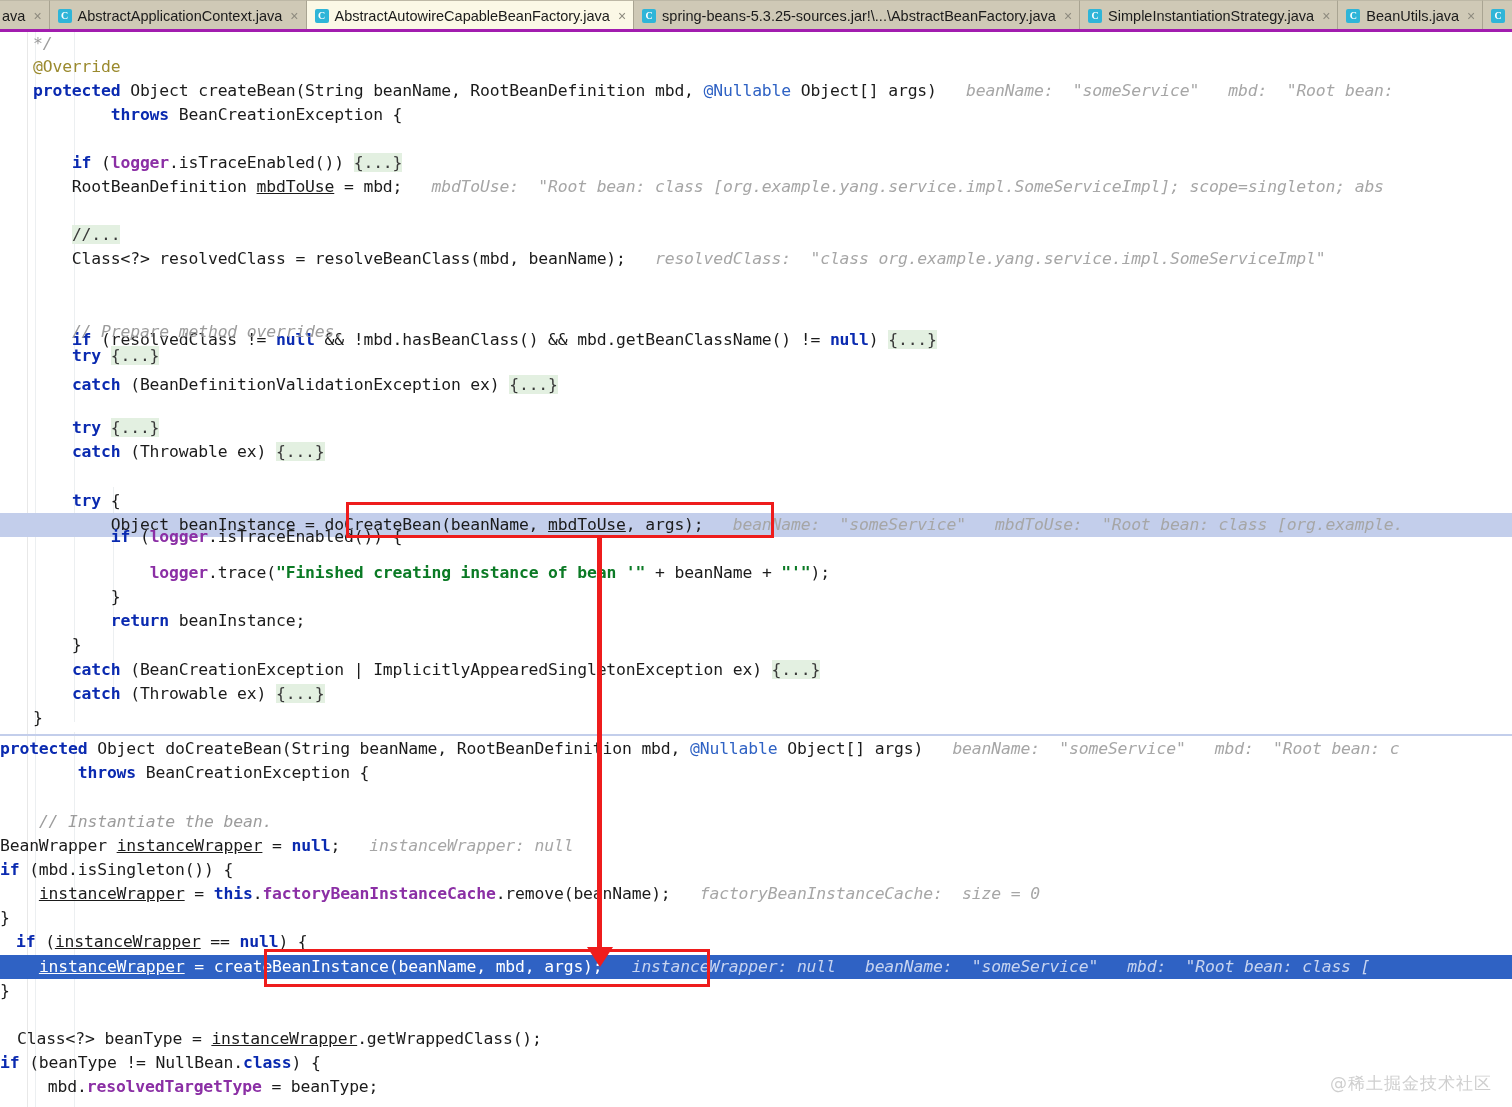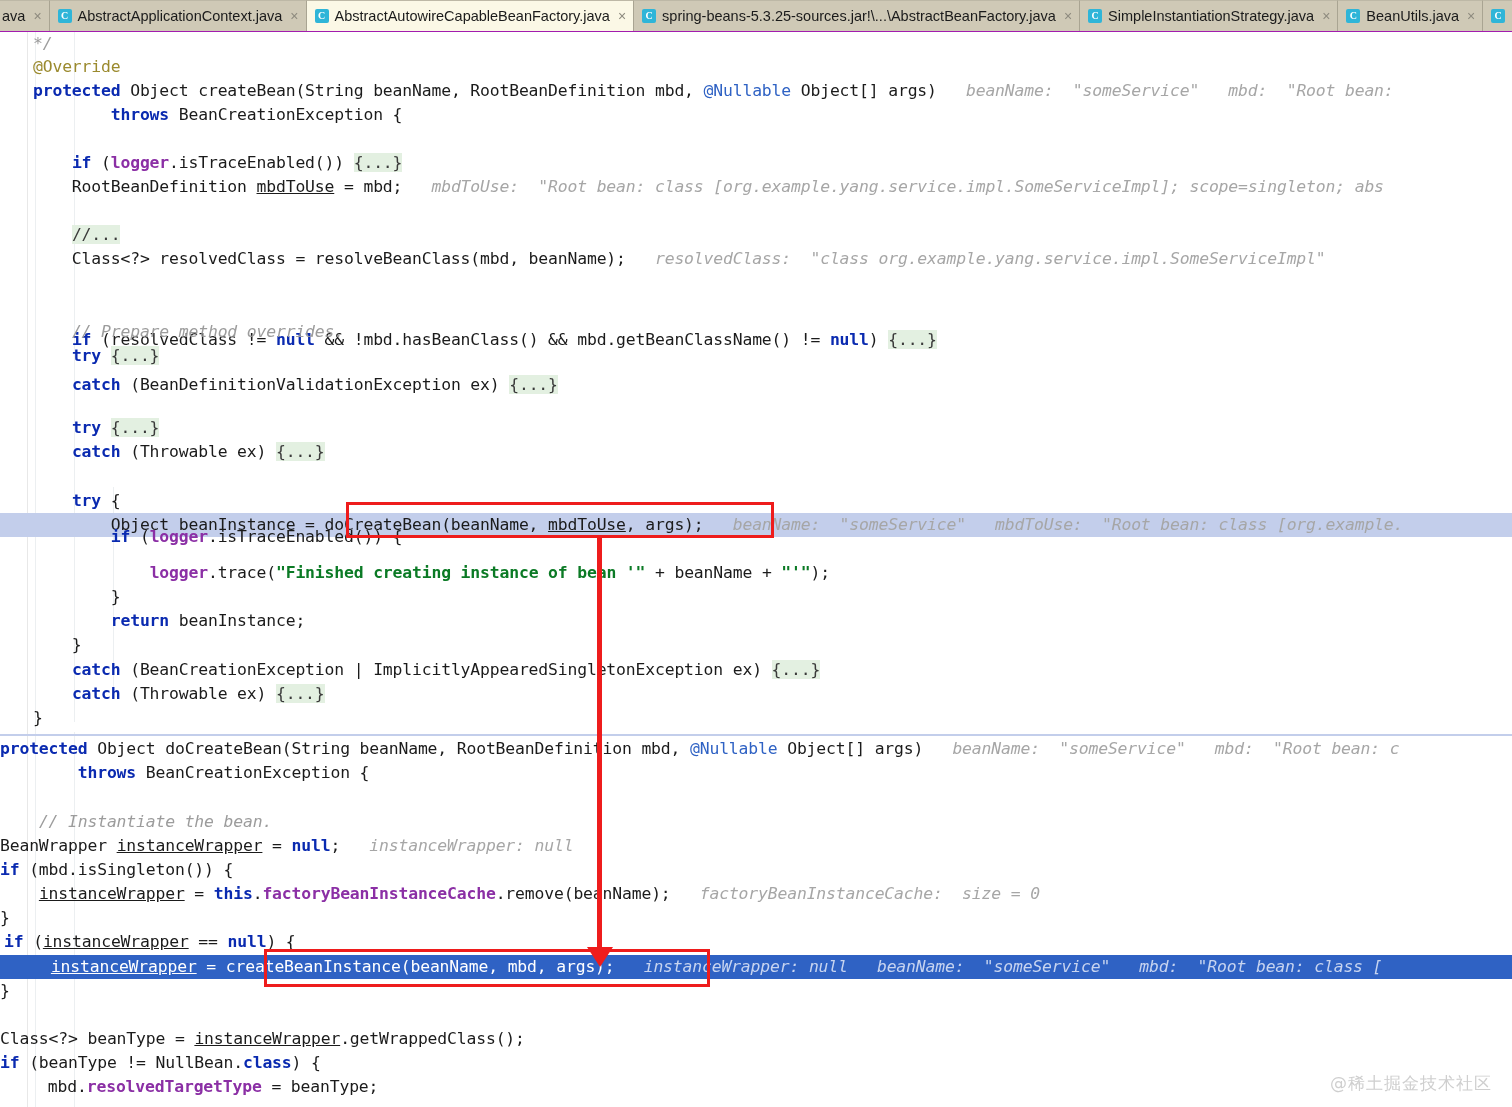--- a/index.html
+++ b/index.html
@@ -9,21 +9,21 @@
     overflow: hidden;
     background: #ffffff;
     font-family: "DejaVu Sans Mono", monospace;
   }
 
   
   #tabbar {
     position: absolute; left: 0; top: 0;
     width: 1512px; height: 32px;
     background: #d946ef;
-    border-bottom: 1px solid #a21caf;
+    border-bottom: 3px solid #a21caf;
     display: flex;
     align-items: stretch;
     font-family: "Liberation Sans", sans-serif;
     overflow: hidden;
     white-space: nowrap;
   }
   .tab {
     display: flex; align-items: center;
     height: 31px;
     padding: 0 7px 0 8px;
@@ -244,28 +244,28 @@
     <div class="line" style="top:778px;"><span class="txt" style="padding-left:0;">    <span class="cmt">// Instantiate the bean.</span></span></div>
 
     <div class="line" style="top:802px;"><span class="txt" style="padding-left:0;">BeanWrapper <span class="und">instanceWrapper</span> = <span class="kw">null</span>;<span class="hint">   instanceWrapper: null</span></span></div>
 
     <div class="line" style="top:826px;"><span class="txt" style="padding-left:0;"><span class="kw">if</span> (mbd.isSingleton()) {</span></div>
 
     <div class="line" style="top:850px;"><span class="txt" style="padding-left:0;">    <span class="und">instanceWrapper</span> = <span class="kw">this</span>.<span class="fld">factoryBeanInstanceCache</span>.remove(beanName);<span class="hint">   factoryBeanInstanceCache:  size = 0</span></span></div>
 
     <div class="line" style="top:874px;"><span class="txt" style="padding-left:0;">}</span></div>
 
-    <div class="line" style="top:898px;"><span class="txt" style="padding-left:4px;"><span class="kw">if</span> (<span class="und">instanceWrapper</span> == <span class="kw">null</span>) {</span></div>
-
-    <div class="line hl-sel" style="top:923px;"><span class="txt" style="padding-left:12px;">    <span class="und">instanceWrapper</span> = createBeanInstance(beanName, mbd, args);<span class="hint">   instanceWrapper: null   beanName:  "someService"   mbd:  "Root bean: class [</span></span></div>
+    <div class="line" style="top:898px;"><span class="txt" style="padding-left:16px;"><span class="kw">if</span> (<span class="und">instanceWrapper</span> == <span class="kw">null</span>) {</span></div>
+
+    <div class="line hl-sel" style="top:923px;"><span class="txt" style="padding-left:0;">    <span class="und">instanceWrapper</span> = createBeanInstance(beanName, mbd, args);<span class="hint">   instanceWrapper: null   beanName:  "someService"   mbd:  "Root bean: class [</span></span></div>
 
     <div class="line" style="top:947px;"><span class="txt" style="padding-left:0;">}</span></div>
 
 
-    <div class="line" style="top:995px;"><span class="txt" style="padding-left:0;">Class&lt;?&gt; beanType = <span class="und">instanceWrapper</span>.getWrappedClass();</span></div>
+    <div class="line" style="top:995px;"><span class="txt" style="padding-left:0;margin-left:17px;">Class&lt;?&gt; beanType = <span class="und">instanceWrapper</span>.getWrappedClass();</span></div>
 
     <div class="line" style="top:1019px;"><span class="txt" style="padding-left:0;"><span class="kw">if</span> (beanType != NullBean.<span class="kw">class</span>) {</span></div>
 
     <div class="line" style="top:1043px;padding-left:9px;"><span class="txt" style="padding-left:0;">    mbd.<span class="fld">resolvedTargetType</span> = beanType;</span></div>
 
   </div>
 
   <div class="redbox" style="left:346px; top:470px; width:428px; height:36px;"></div>
 
   <div class="redline" style="left:597px; top:506px; height:415px;"></div>

